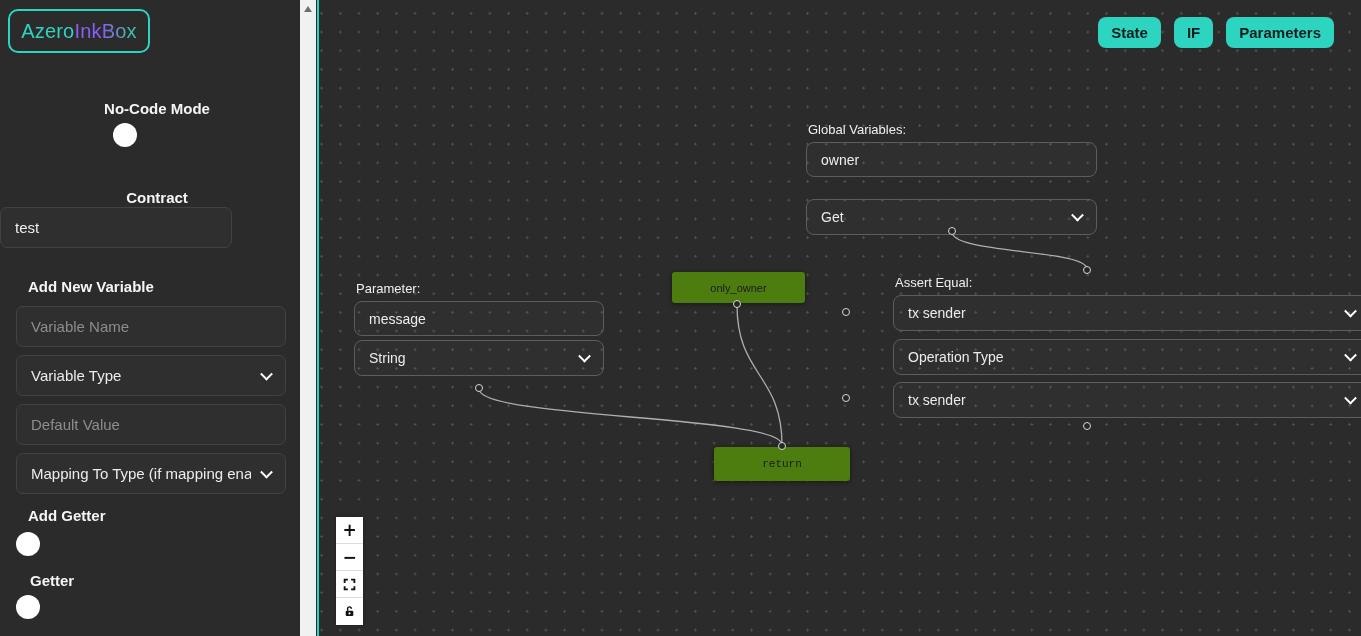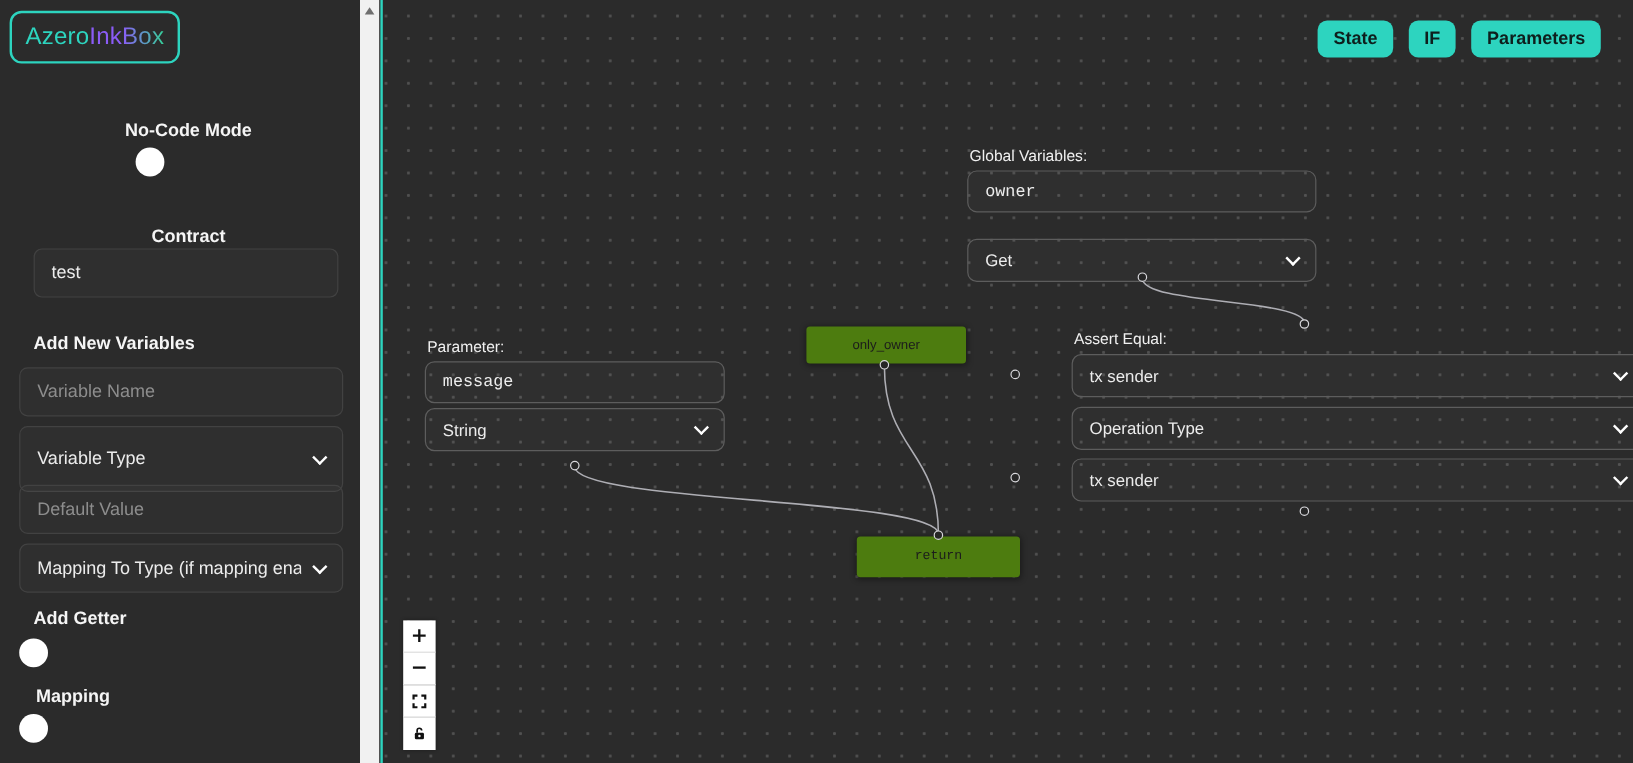--- a/index.html
+++ b/index.html
@@ -36,21 +36,21 @@
   .divider{position:absolute;left:317px;top:0;width:2px;height:636px;background:#2dd4bf;z-index:6;}
   
   .canvas{position:absolute;left:319px;top:0;width:1042px;height:636px;
     background-image:radial-gradient(circle,#505050 1.1px,transparent 1.3px);
     background-size:18.7px 18.7px;background-position:12px 4px;z-index:0;}
   .edges{position:absolute;left:0;top:0;z-index:1;pointer-events:none;}
   .node{position:absolute;z-index:2;}
   .node-label{font-size:13px;color:#f0f0f0;margin:0 0 5px 2px;}
   .nfield{position:relative;box-sizing:border-box;border:1px solid #5d5d5d;border-radius:8px;
     background:rgba(255,255,255,0.02);color:#ececec;font-size:14px;padding:0 14px;outline:none;width:100%;
-    font-family:Liberation Mono, monospace;display:block;}
+    font-family:Liberation Sans, sans-serif;display:block;}
   .nselwrap{position:relative;box-sizing:border-box;border:1px solid #5d5d5d;border-radius:8px;background:rgba(255,255,255,0.02);}
   .nselwrap select{appearance:none;-webkit-appearance:none;width:100%;height:100%;background:transparent;border:none;
     color:#ececec;font-size:14px;font-family:"Liberation Sans",sans-serif;padding:0 34px 0 14px;outline:none;}
   .nselwrap select option{background:#2b2b2b;color:#ececec;}
   .wnode{position:absolute;z-index:2;background:#4d7c0f;color:#1c1c1c;font-size:11px;display:flex;align-items:center;
     justify-content:center;border-radius:3px;box-shadow:0 1px 5px rgba(0,0,0,.45);}
   .handle{position:absolute;z-index:3;width:8px;height:8px;margin:-4px 0 0 -4px;border-radius:50%;
     background:#262626;border:1.5px solid #d8d8dc;box-sizing:border-box;}
   
   .topbtns{position:absolute;top:17px;right:27px;display:flex;gap:13px;z-index:4;}
@@ -71,41 +71,41 @@
   <div class="logo-box">
     <span class="logo-a">Azero</span>
       <span class="logo-i">Ink</span>
       <span class="logo-x">Box</span>
   </div>
 
   <div class="sb-heading sb-center" style="top:100px;">No-Code Mode</div>
   <button class="toggle" style="left:113px;top:123px;"></button>
 
   <div class="sb-heading sb-center" style="top:189px;">Contract</div>
-  <input class="field" style="left: 28px; top: 207px; width: 254px; height: 41px;" value="test">
+  <input class="field" style="left: 0; top: 207px; width: 232px; height: 41px;" value="test">
 
-  <div class="sb-heading" style="left:28px;top:278px;">Add New Variables</div>
+  <div class="sb-heading" style="left:28px;top:278px;">Add New Variable</div>
   <input class="field" style="left: 16px; top: 306px; width: 270px; height: 41px;" placeholder="Variable Name">
 
-  <div class="selwrap" style="left:16px;top:355px;width:270px;height:55px;">
+  <div class="selwrap" style="left:16px;top:355px;width:270px;height:41px;">
     <select><option>Variable Type</option></select>
     <span class="chev"></span>
   </div>
 
   <input class="field" style="left: 16px; top: 404px; width: 270px; height: 41px;" placeholder="Default Value">
 
   <div class="selwrap" style="left:16px;top:453px;width:270px;height:41px;">
     <select><option>Mapping To Type (if mapping enabled)</option></select>
     <span class="chev"></span>
   </div>
 
   <div class="sb-heading" style="left:28px;top:507px;">Add Getter</div>
   <button class="toggle" style="left:16px;top:532px;"></button>
 
-  <div class="sb-heading" style="left:30px;top:572px;">Mapping</div>
+  <div class="sb-heading" style="left:30px;top:572px;">Getter</div>
   <button class="toggle" style="left:16px;top:595px;"></button>
 </aside>
 
 <div class="sbtrack">
   <div class="sb-up" style="left:4px;"></div>
 </div>
 <div class="sbthumb"></div>
 <div class="sb-down"></div>
 <div class="divider"></div>
 

